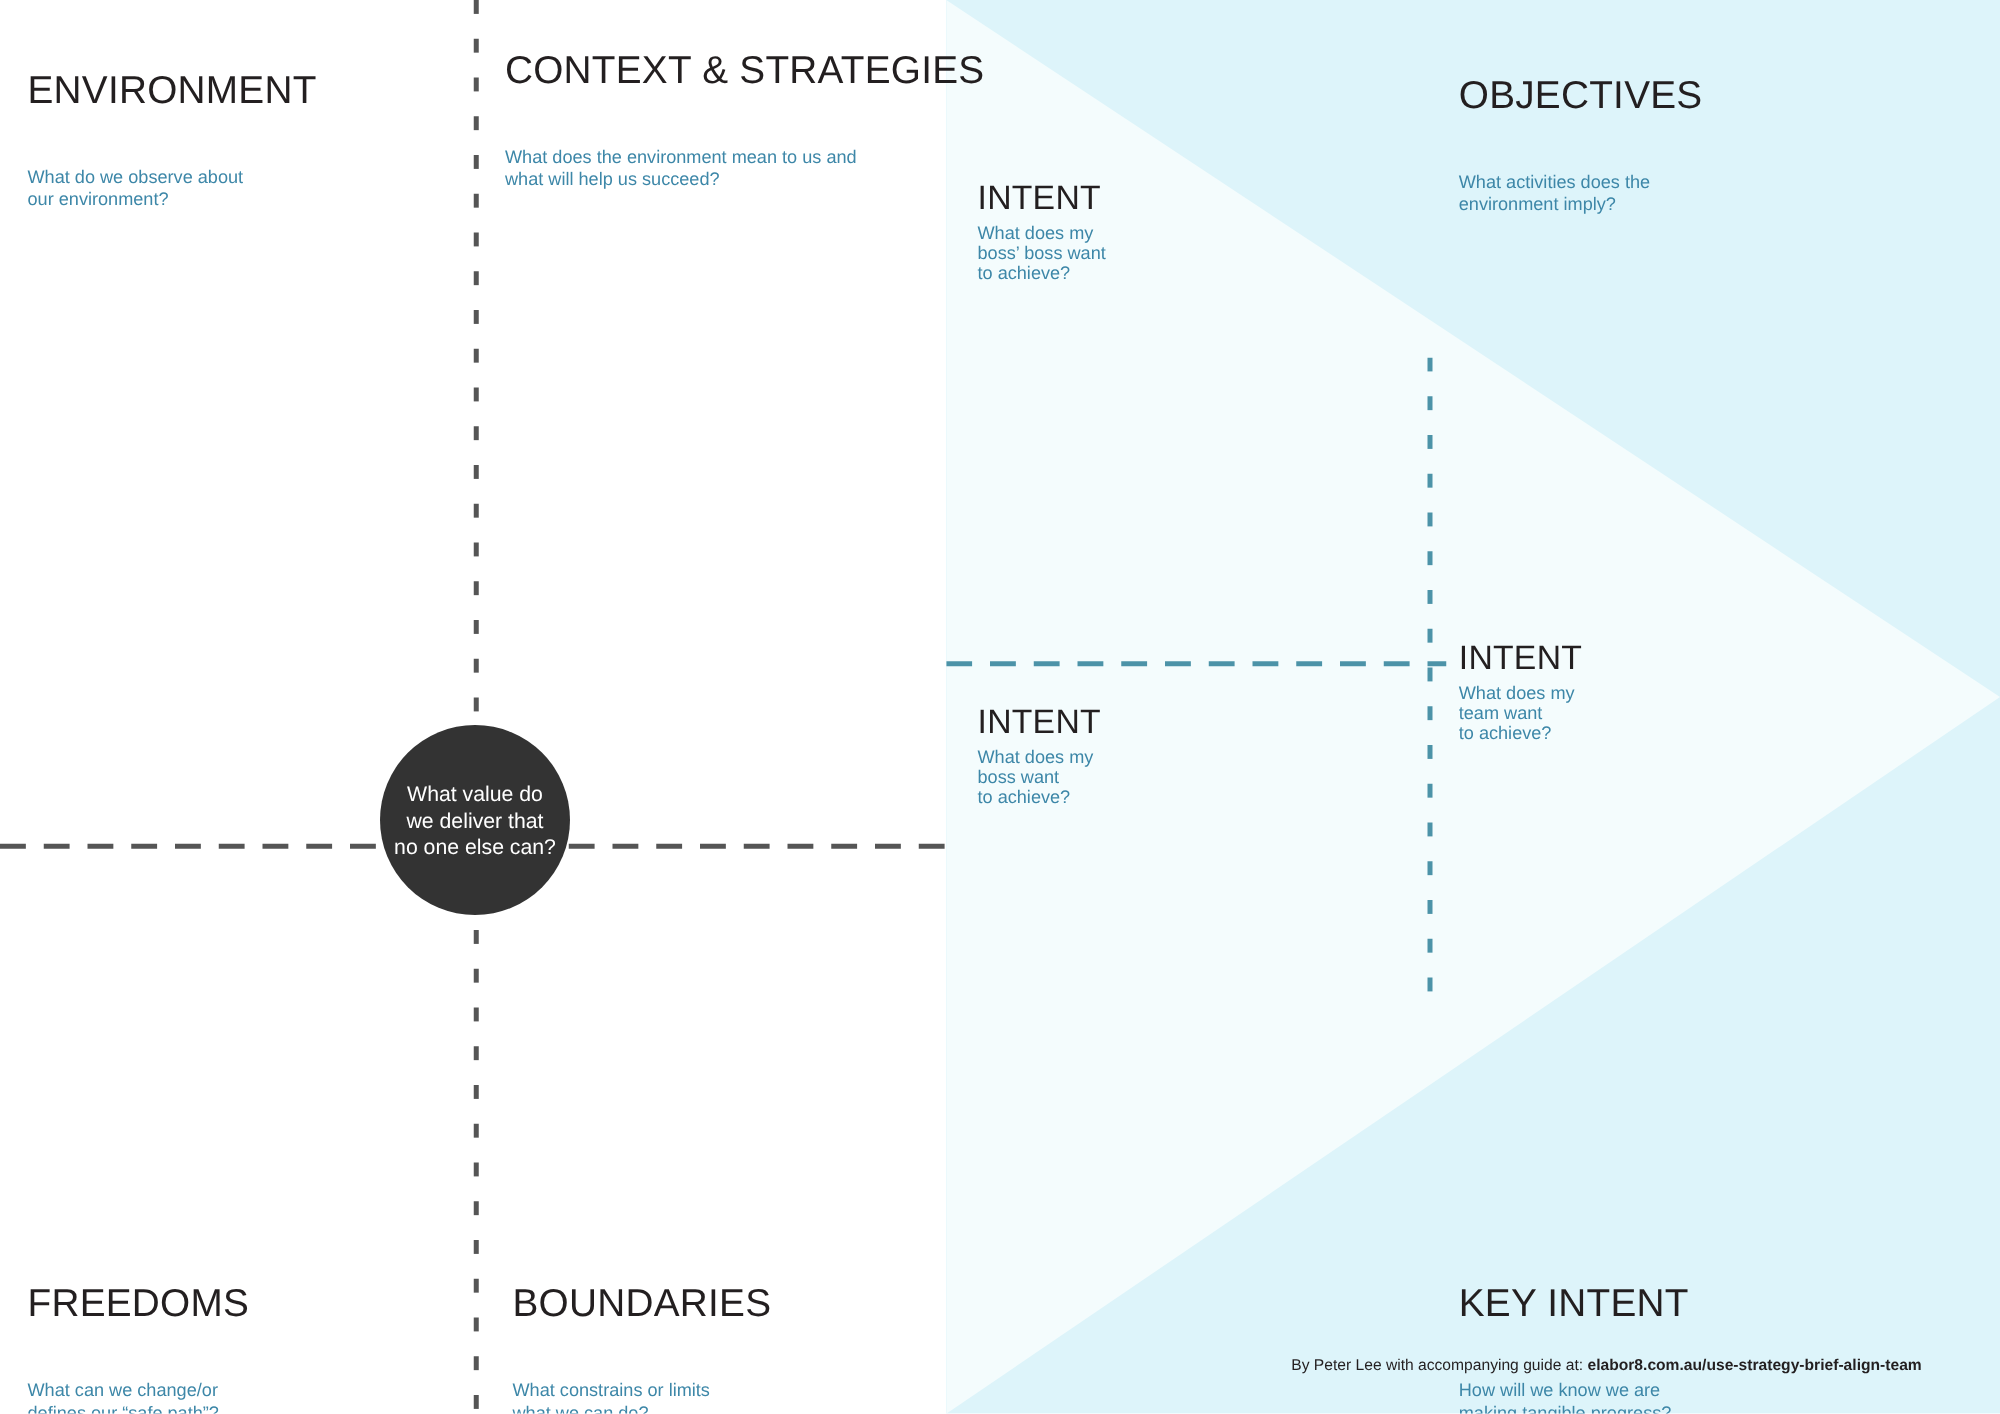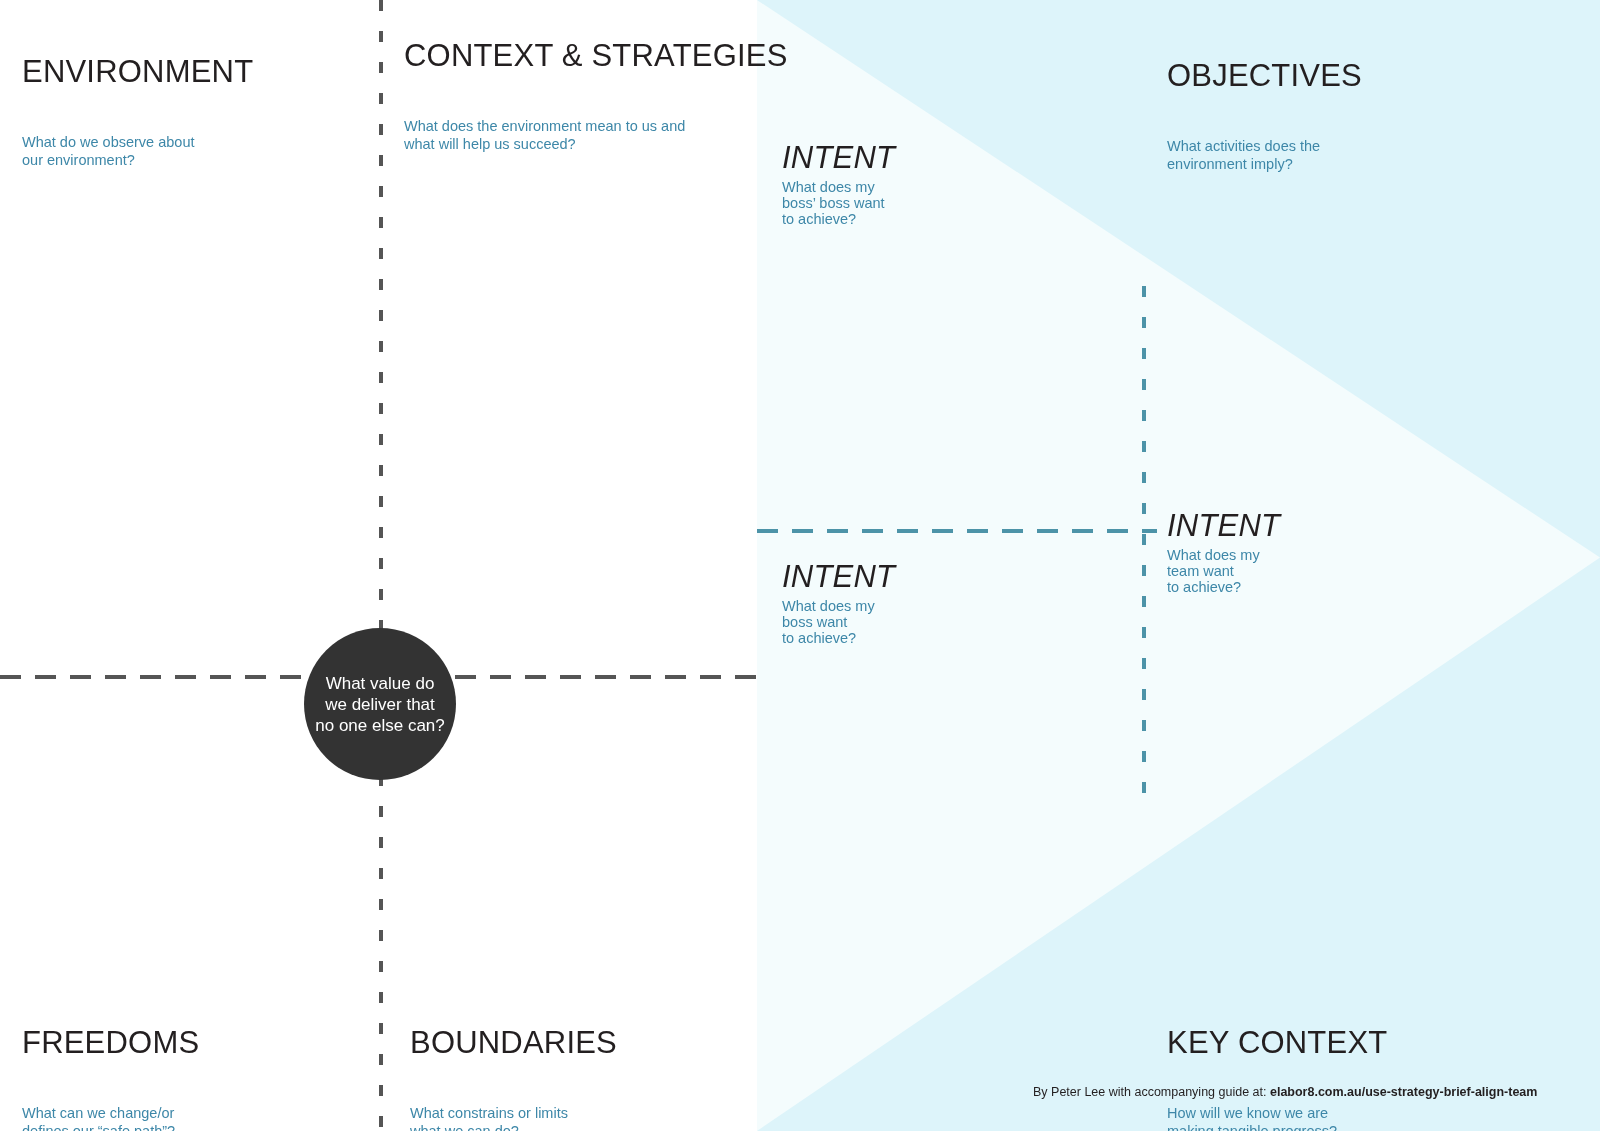--- a/index.html
+++ b/index.html
@@ -74,21 +74,21 @@
     width: 400px;
     height: 4px;
     background-image: linear-gradient(to right, #4c93a8 0, #4c93a8 21px, transparent 21px, transparent 35px);
     background-size: 35px 4px;
   }
 
   
   .center-circle {
     position: absolute;
     left: 304px;
-    top: 628px;
+    top: 580px;
     width: 152px;
     height: 152px;
     border-radius: 50%;
     background: #333333;
     display: flex;
     align-items: center;
     justify-content: center;
     text-align: center;
     z-index: 5;
   }
@@ -116,21 +116,21 @@
     color: #3d87a8;
     font-weight: 400;
     white-space: pre-line;
   }
 
   
   .size-lg h2 { font-size: 31px; line-height: 34px; margin-top: 27px; }
   .size-lg p  { font-size: 14.5px; line-height: 18px; margin-top: 44px; }
 
   
-  .size-md h2 { font-size: 31px; line-height: 30px; font-style: italic; }
+  .size-md h2 { font-size: 27px; line-height: 30px; }
   .size-md p  { font-size: 14.5px; line-height: 16px; }
 
   
   #blk-environment { left: 22px;   top: 28px;  }
   #blk-context     { left: 404px;  top: 12px;  }
   #blk-objectives  { left: 1167px; top: 32px;  }
   #blk-freedoms    { left: 22px;   top: 999px; }
   #blk-boundaries  { left: 410px;  top: 999px; }
   #blk-keyresults  { left: 1167px; top: 999px; }
 
@@ -211,21 +211,21 @@
 defines our “safe path”?</p>
   </div>
 
   <div class="block size-lg" id="blk-boundaries">
     <h2>BOUNDARIES</h2>
     <p>What constrains or limits
 what we can do?</p>
   </div>
 
   <div class="block size-lg" id="blk-keyresults">
-    <h2>KEY CONTEXT</h2>
+    <h2>KEY INTENT</h2>
     <p>How will we know we are
 making tangible progress?</p>
   </div>
 
   <div class="center-circle">
     <span class="circle-text">What value do we deliver that no one else can?</span>
   </div>
 
   <div class="footer-credit">
     <span>By Peter Lee with accompanying guide at:</span>

